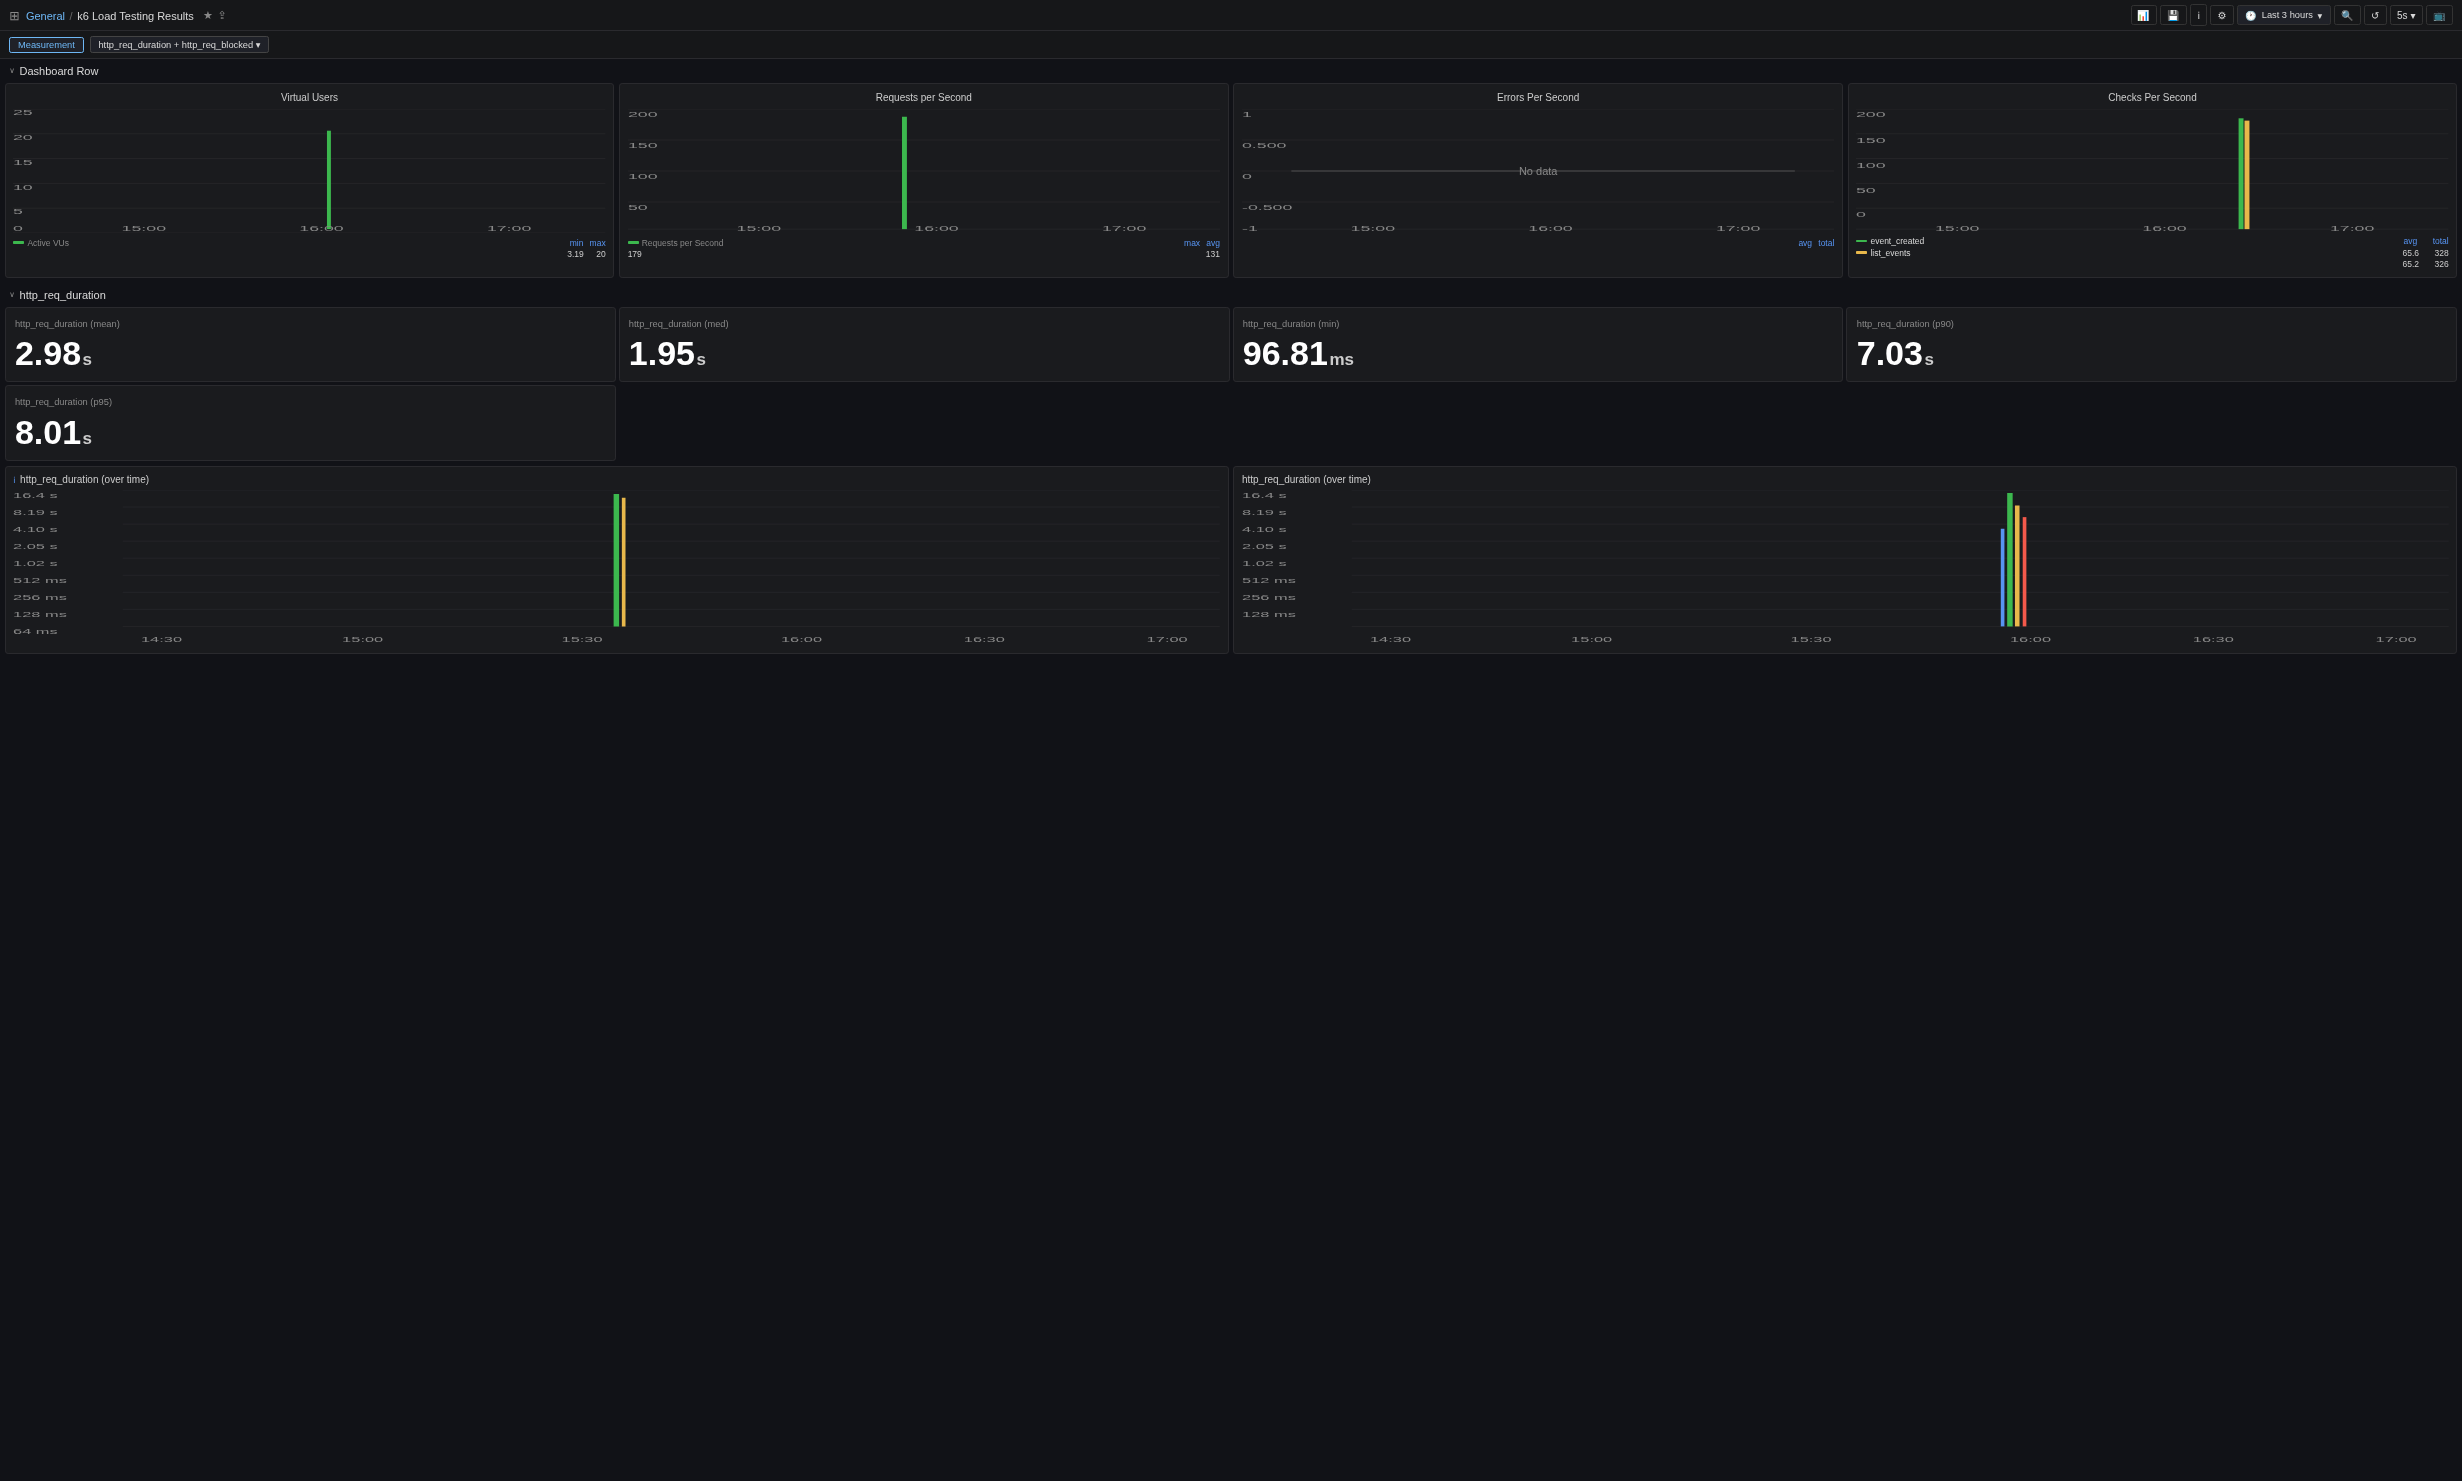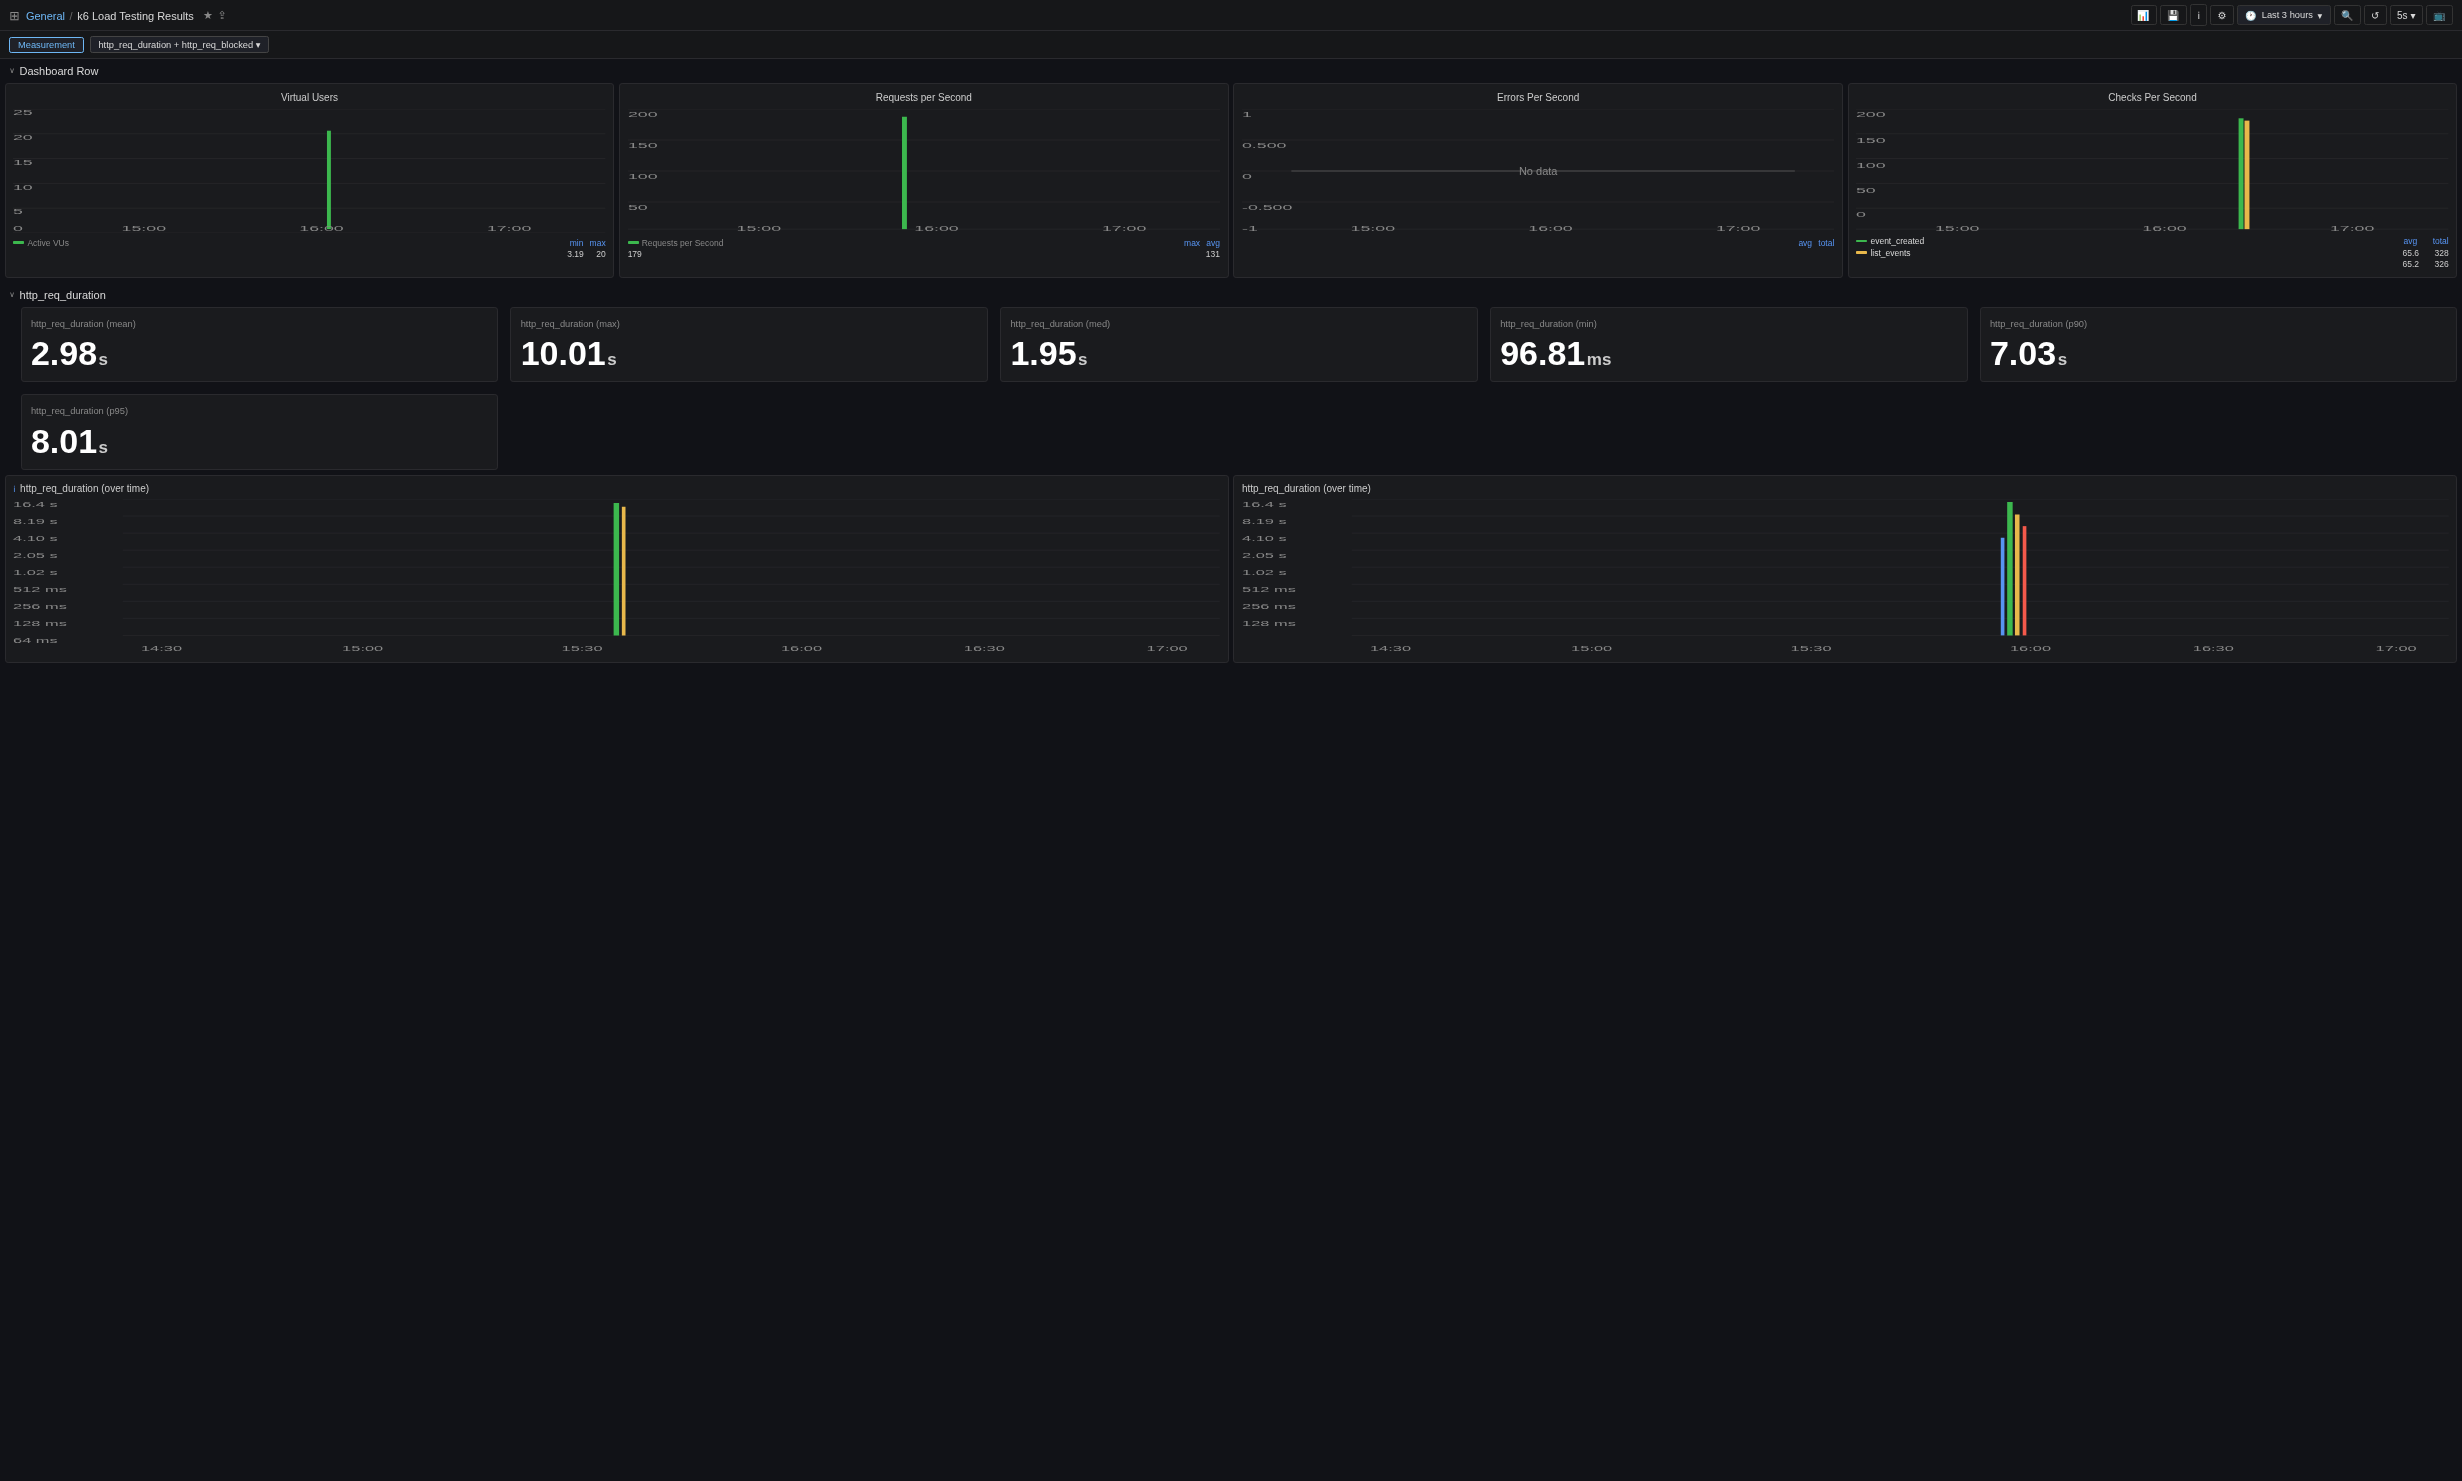--- a/index.html
+++ b/index.html
@@ -153,24 +153,23 @@
       position: absolute;
       top: 50%;
       left: 50%;
       transform: translate(-50%, -50%);
       color: #888;
       font-size: 11px;
     }
     
     .stat-grid {
       display: grid;
-      grid-template-columns: repeat(5, 1fr);
-      gap: 12px;
+      grid-template-columns: repeat(4, 1fr);
+      gap: 3px;
       padding: 0 4.6px 4.6px 4.6px;
-      margin-left: 16px;
     }
     .stat-panel {
       background: #1a1b1e;
       border: 0.8px solid #2a2a2e;
       border-radius: 3.1px;
       padding: 11px 9.3px;
     }
     .stat-title {
       font-size: 9.3px;
       color: #888;
@@ -436,26 +435,20 @@
 </div>
 
 <div class="stat-grid">
   <div class="stat-panel">
     <div class="stat-title">http_req_duration (mean)</div>
     <div class="stat-value">
       <span>2.98</span><span class="stat-unit">s</span>
     </div>
   </div>
   <div class="stat-panel">
-    <div class="stat-title">http_req_duration (max)</div>
-    <div class="stat-value">
-      <span>10.01</span><span class="stat-unit">s</span>
-    </div>
-  </div>
-  <div class="stat-panel">
     <div class="stat-title">http_req_duration (med)</div>
     <div class="stat-value">
       <span>1.95</span><span class="stat-unit">s</span>
     </div>
   </div>
   <div class="stat-panel">
     <div class="stat-title">http_req_duration (min)</div>
     <div class="stat-value">
       <span>96.81</span><span class="stat-unit">ms</span>
     </div>

